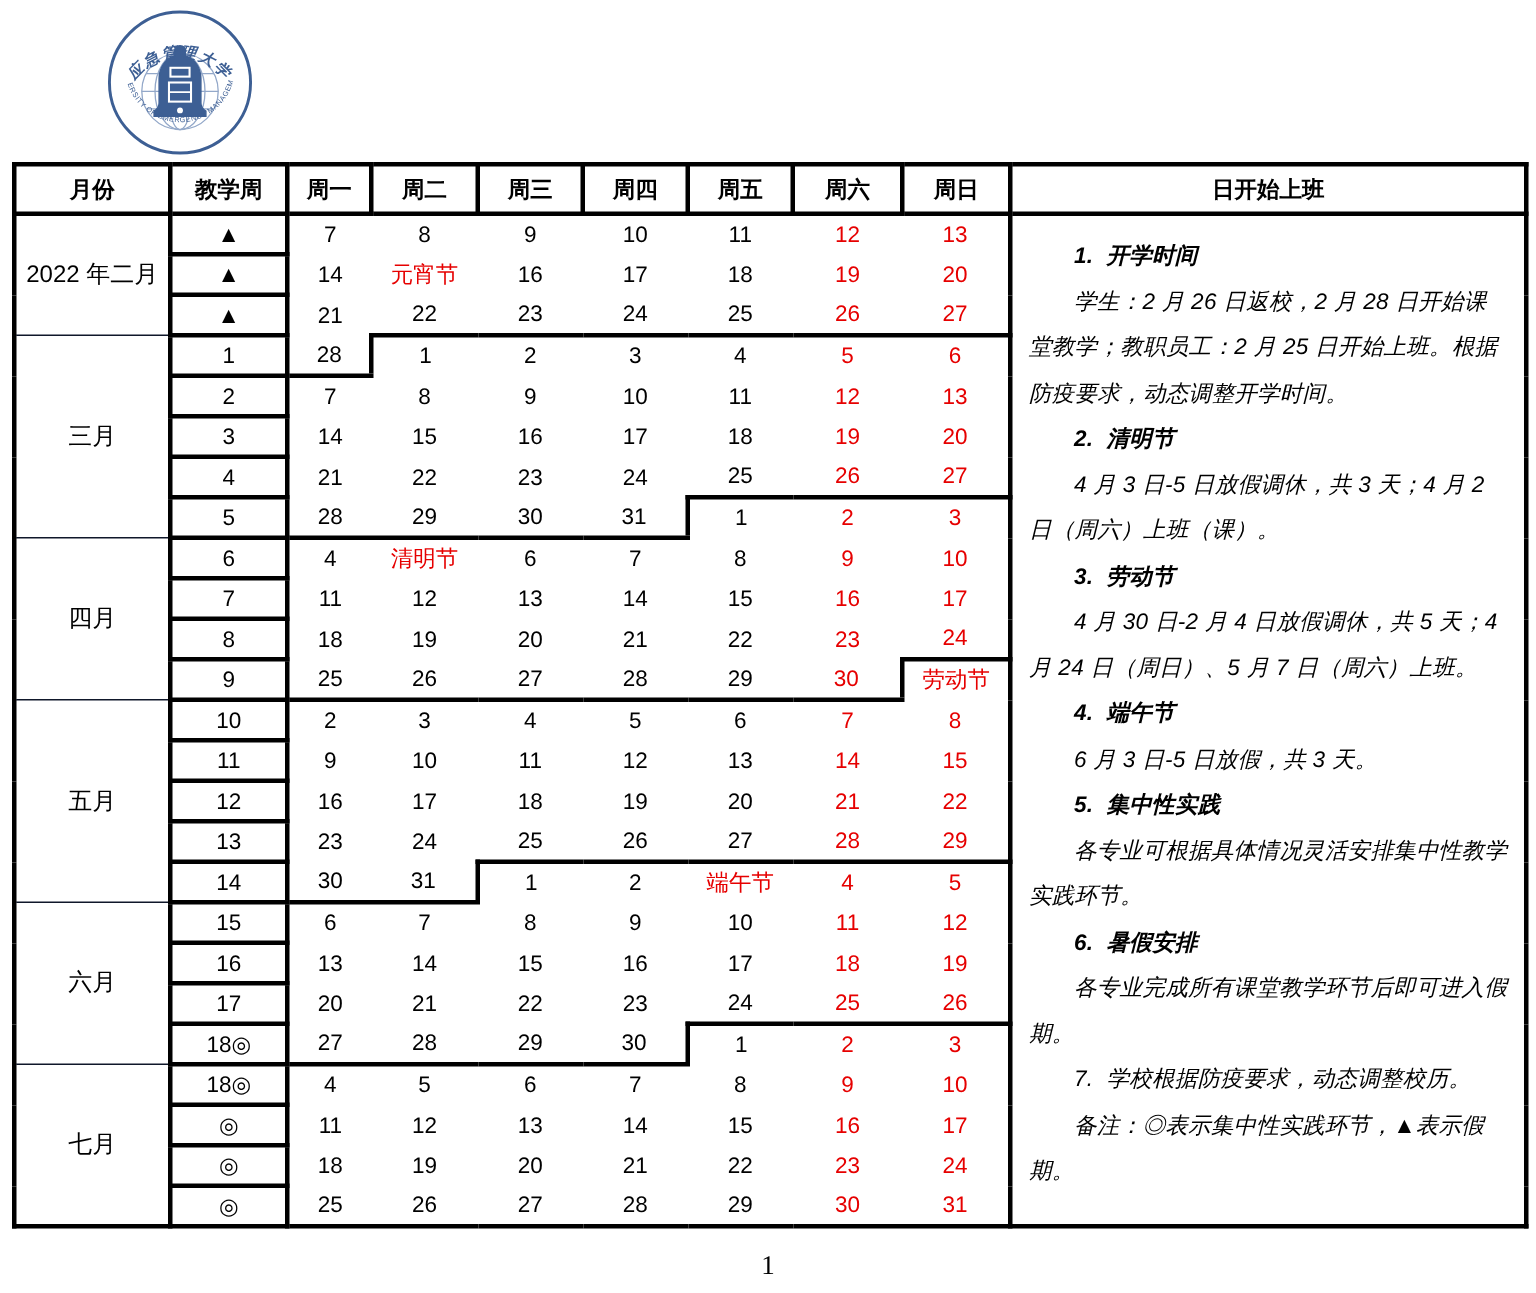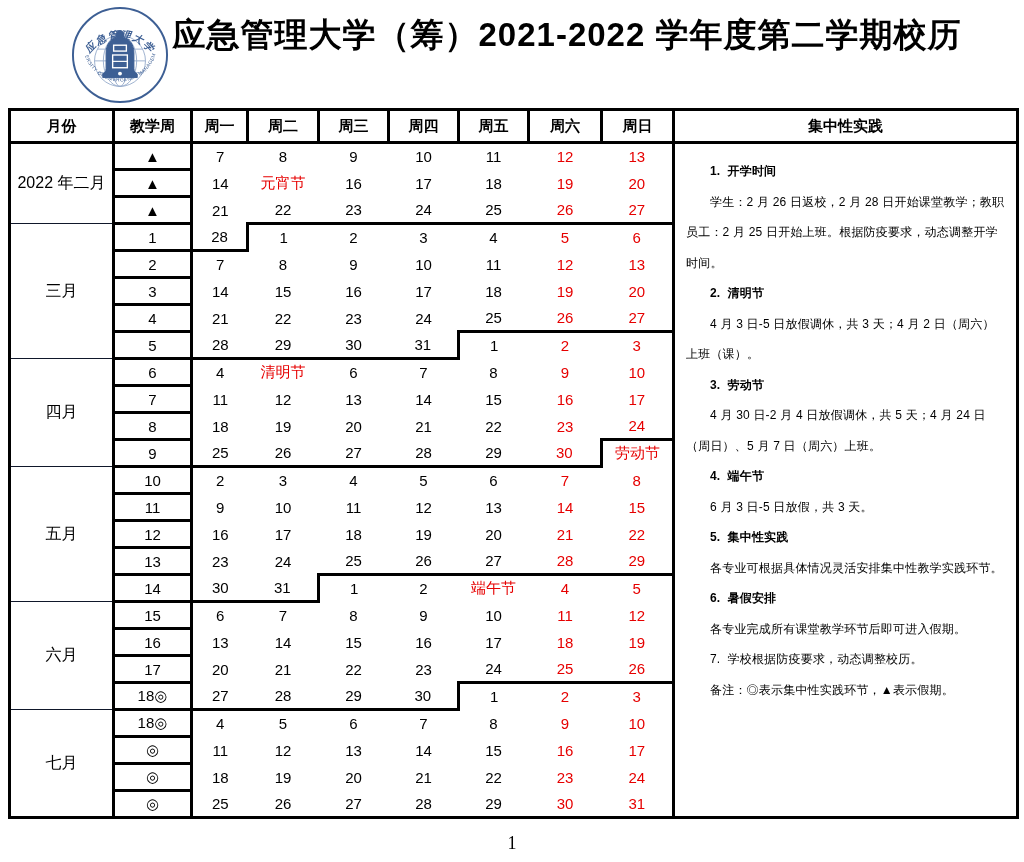--- a/index.html
+++ b/index.html
@@ -38,22 +38,23 @@
   td.day { font-size:15px; text-align:center; padding:0; border:0 solid #000; }
   td.day.red, .red { color:#e60000; }
   td.day.bt { border-top-width:3px; }
   td.day.bb { border-bottom-width:3px; }
   td.day.bl { border-left-width:3px; }
   td.arr {
     border:3px solid #000; vertical-align:top; text-align:left;
     padding:12px 11px 0 11px;
   }
   td.arr p {
-    margin:0; text-indent:2em; font-size:12px; line-height:30.5px;
+    margin:0; text-indent:2em; font-size:15px; line-height:30.5px;
     letter-spacing:0.2px;
+    font-style:italic;
   }
   td.arr p.h { font-weight:bold; }
   
   .page-num {
     position:absolute; left:0; right:0; top:833px; text-align:center;
     font-family:"Liberation Serif", serif; font-size:18px;
   }
 </style>
 </head>
 <body>
@@ -82,21 +83,20 @@
       <circle cx="50" cy="69" r="2" fill="#ffffff"></circle>
     </g>
     <text font-size="10.5" fill="#3d5f94" font-style="italic" font-weight="bold" letter-spacing="1.5">
       <textPath href="#arcTop" startOffset="50%" text-anchor="middle">应急管理大学</textPath>
     </text>
     <text font-size="5" fill="#3d5f94" letter-spacing="0.35">
       <textPath href="#arcBot" startOffset="50%" text-anchor="middle">UNIVERSITY OF EMERGENCY MANAGEMENT</textPath>
     </text>
   </svg>
 
-  <div class="doc-title">应急管理大学（筹）2021-2022 学年度第二学期校历</div>
 
   <table class="cal">
     <colgroup>
       <col style="width:104px">
         <col style="width:78px">
       <col style="width:56px">
         <col style="width:71px">
         <col style="width:70px">
       <col style="width:70px">
         <col style="width:70px">
@@ -108,21 +108,21 @@
       <tr id="cal-head">
           <td>月份</td>
           <td>教学周</td>
           <td>周一</td>
           <td>周二</td>
           <td>周三</td>
           <td>周四</td>
           <td>周五</td>
           <td>周六</td>
           <td>周日</td>
-          <td>集中性实践</td>
+          <td>日开始上班</td>
         </tr>
     </thead>
     <tbody id="cal-body">
         <tr>
           <td class="month" rowspan="3">2022 年二月</td>
           <td class="week">▲</td>
           <td class="day">7</td>
           <td class="day">8</td>
           <td class="day">9</td>
           <td class="day">10</td>

